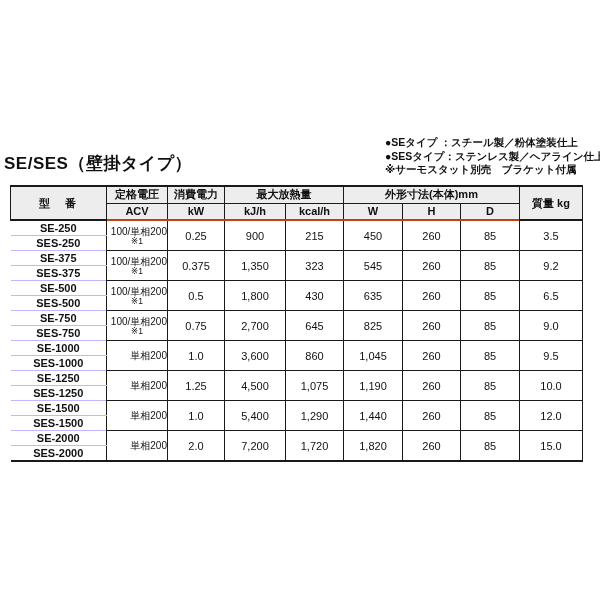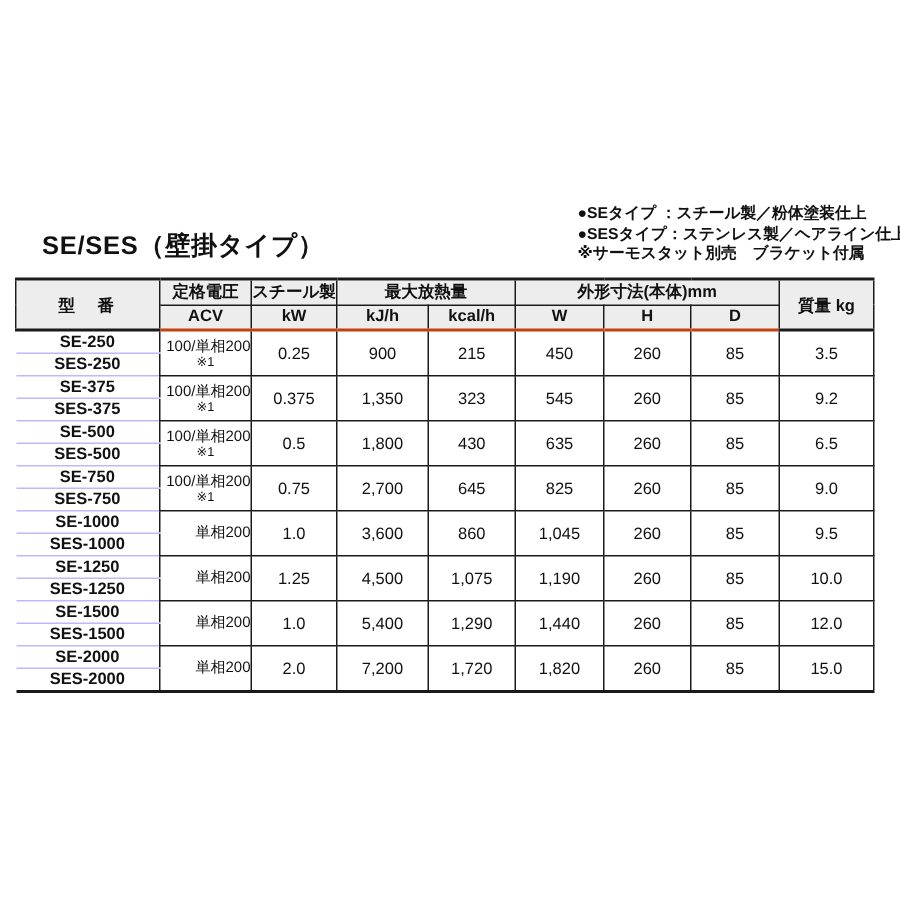--- a/index.html
+++ b/index.html
@@ -7,21 +7,21 @@
   body {
     background:#ffffff;
     font-family:"Liberation Sans","DejaVu Sans",sans-serif;
     color:#111111;
     position:relative;
     overflow:hidden;
   }
   .canvas { position:absolute; left:0; top:0; width:600px; height:600px; background:#ffffff; }
 
   .page-title {
-    position:absolute; left:28px; top:152px;
+    position:absolute; left:4px; top:152px;
     font-size:17px; font-weight:700; letter-spacing:0.5px;
     white-space:nowrap;
   }
   .notes {
     position:absolute; left:385px; top:136px;
     font-size:10.5px; font-weight:700; line-height:13.5px;
     white-space:nowrap;
   }
 
   .spec-table {
@@ -83,21 +83,21 @@
         <col style="width:58px">
         <col style="width:59px">
       <col style="width:58px">
         <col style="width:59px">
         <col style="width:63px">
     </colgroup>
     <thead>
       <tr>
         <th rowspan="2" class="model-h span2">型　番</th>
         <th>定格電圧</th>
-        <th>スチール製</th>
+        <th>消費電力</th>
         <th colspan="2">最大放熱量</th>
         <th colspan="3">外形寸法(本体)mm</th>
         <th rowspan="2" class="span2">質量 kg</th>
       </tr>
       <tr class="head2">
         <th>ACV</th>
         <th>kW</th>
         <th>kJ/h</th>
         <th>kcal/h</th>
         <th>W</th>

